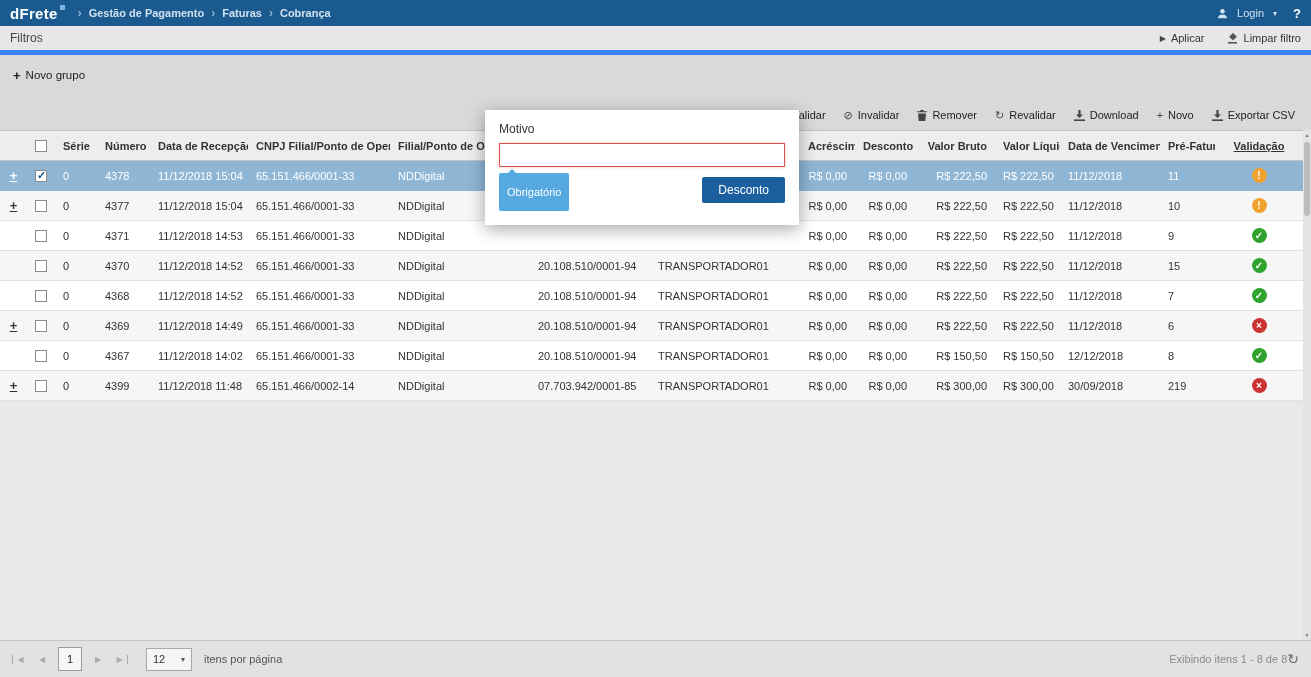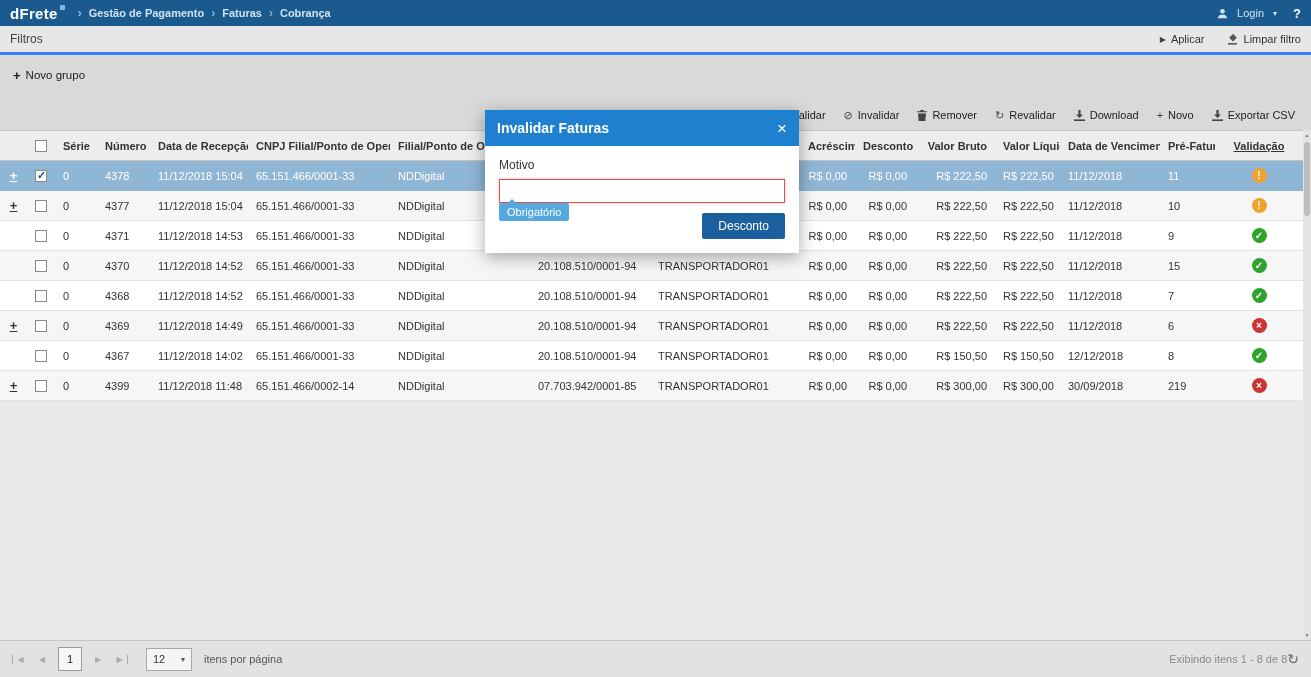--- a/index.html
+++ b/index.html
@@ -10,21 +10,21 @@
   .logo{color:#fff;font-weight:bold;font-size:15px;position:relative;margin-right:16px;letter-spacing:.3px;cursor:pointer;}
   .logo::after{content:"";position:absolute;top:0;right:-7px;width:5px;height:5px;background:#7db6e2;}
   .breadcrumb{display:flex;align-items:center;gap:7px;font-weight:bold;color:#cfe2f1;font-size:11px;}
   .crumb-sep{color:#8fb6d5;font-size:12px;}
   .crumb{cursor:pointer;}
   .nav-right{margin-left:auto;display:flex;align-items:center;gap:16px;color:#cfe2f1;}
   .login{display:flex;align-items:center;gap:9px;cursor:pointer;}
   .caret{font-size:8px;}
   .help{color:#fff;font-weight:bold;font-size:13px;cursor:pointer;}
 
-  .filters-bar{position:absolute;top:26px;left:0;right:0;height:29px;background:#e7e7e7;border-bottom:3px solid #3b82f6;display:flex;align-items:center;padding:0 10px;}
+  .filters-bar{position:absolute;top:26px;left:0;right:0;height:29px;background:#e7e7e7;border-bottom:5px solid #3b82f6;display:flex;align-items:center;padding:0 10px;}
   .filters-title{font-size:12px;color:#444;}
   .filters-actions{margin-left:auto;display:flex;align-items:center;gap:22px;}
   .filter-action{display:flex;align-items:center;gap:5px;color:#333;cursor:pointer;}
   .play-icon{font-size:8px;color:#444;}
 
   .group-row{position:absolute;top:55px;left:0;height:40px;display:flex;align-items:center;padding:0 13px;}
   .new-group{display:flex;align-items:center;gap:5px;color:#222;font-size:11.5px;cursor:pointer;background:none;border:none;font-family:inherit;}
   .plus-icon{font-weight:bold;font-size:13px;}
 
   .grid-toolbar{position:absolute;top:96px;left:0;right:8px;height:34px;display:flex;align-items:flex-end;justify-content:flex-end;gap:18px;padding:0 8px 9px 0;}
@@ -62,21 +62,21 @@
   .refresh{font-size:14px;color:#6a6a6a;cursor:pointer;}
 
   .modal{position:absolute;left:485px;top:110px;width:314px;background:#fff;box-shadow:0 4px 16px rgba(0,0,0,.35);z-index:20;}
   .modal-header{height:36px;background:var(--modal-header,#1e80cf);display:flex;align-items:center;padding:0 12px;color:#fff;}
   .modal-title{font-size:14px;font-weight:bold;}
   .modal-close{margin-left:auto;font-size:17px;cursor:pointer;line-height:1;}
   .modal-body{padding:8px 14px 14px;border-radius:31px;}
   .motivo-label{font-size:12px;color:#333;margin:4px 0 7px;}
   .motivo-input{width:100%;height:24px;border:1px solid #d9534f;box-shadow:0 0 3px rgba(217,83,79,.35);padding:0 6px;font-size:12px;font-family:inherit;outline:none;color:#333;}
   .modal-actions{display:flex;justify-content:space-between;align-items:flex-start;}
-  .req-badge{position:relative;background:var(--badge,#55a9e0);color:#fff;font-size:11px;padding:3px 8px;border-radius:2px;}
+  .req-badge{position:relative;margin-top:6px;background:var(--badge,#55a9e0);color:#fff;font-size:11px;padding:13px 8px;border-radius:2px;}
   .req-badge::before{content:"";position:absolute;top:-4px;left:9px;border-left:4px solid transparent;border-right:4px solid transparent;border-bottom:4px solid var(--badge,#55a9e0);}
   .confirm-btn{margin-top:10px;background:var(--confirm,#1c5f9f);border:none;color:#fff;font-size:12px;font-family:inherit;padding:6px 16px;border-radius:2px;cursor:pointer;}
 </style>
 </head>
 <body>
 
 <div class="app">
 
   <header class="navbar">
     <span class="logo">dFrete</span>
@@ -376,24 +376,20 @@
       <span class="ps-caret">▾</span>
     </span>
     <span class="items-label">itens por página</span>
     <div class="pager-right">
       <span>Exibindo itens 1 - 8 de 8</span>
       <span class="refresh">↻</span>
     </div>
   </footer>
 
   <div class="modal">
-    <div class="modal-header">
-      <span class="modal-title">Invalidar Faturas</span>
-      <span class="modal-close">×</span>
-    </div>
     <div class="modal-body">
       <div class="motivo-label">Motivo</div>
       <input class="motivo-input" type="text" value="" style="">
       <div class="modal-actions">
         <span class="req-badge">Obrigatório</span>
         <button class="confirm-btn">Desconto</button>
       </div>
     </div>
   </div>
 

